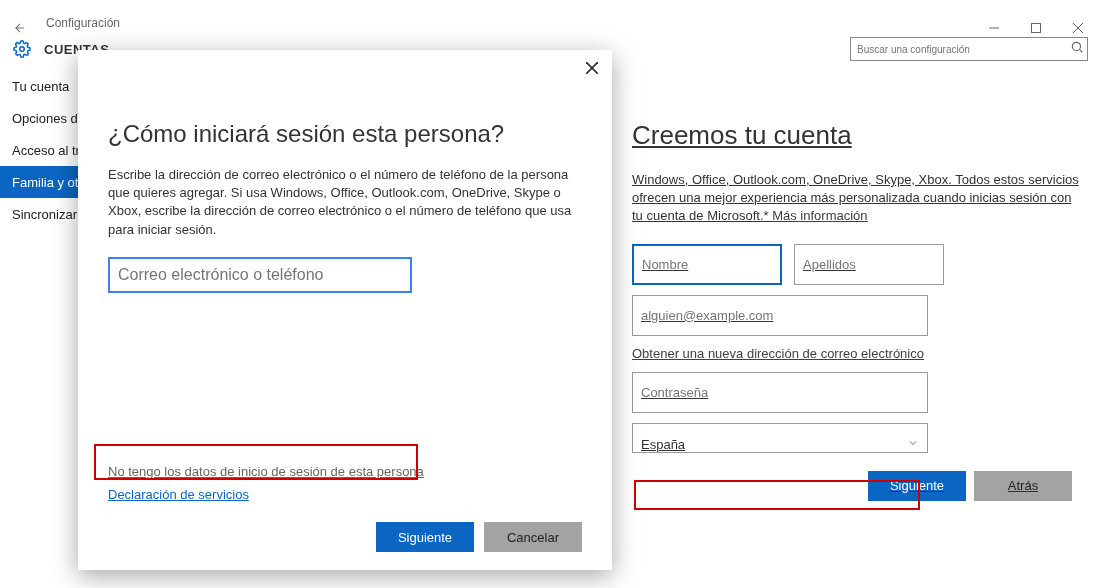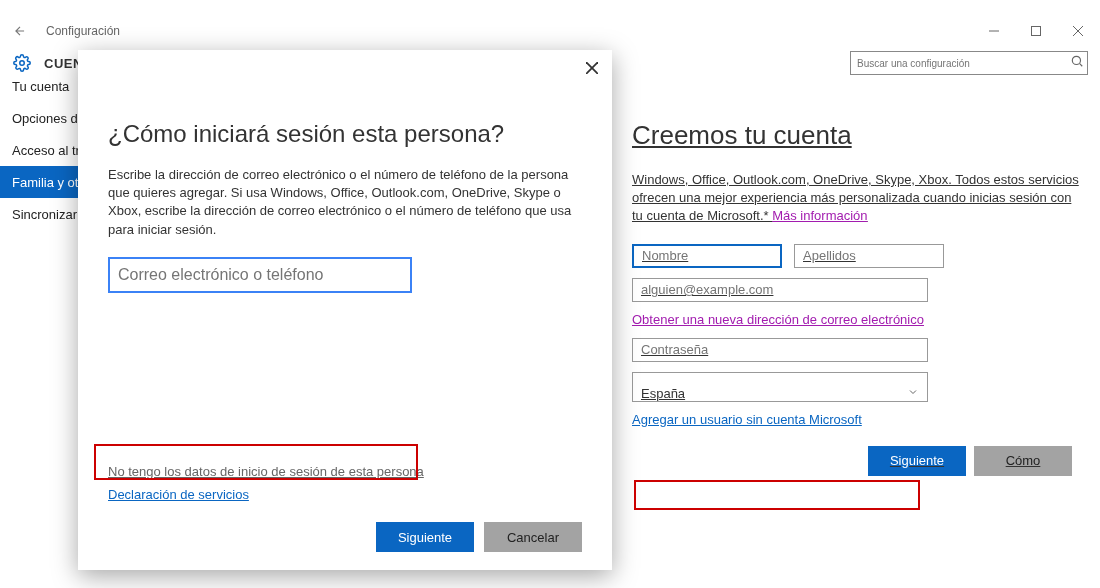--- a/index.html
+++ b/index.html
@@ -1,19 +1,19 @@
 <!DOCTYPE html>
 <html><head>
 <meta charset="utf-8">
 <style>
   * { box-sizing: border-box; margin: 0; padding: 0; font-family: "Segoe UI", Tahoma, sans-serif; }
   body { width: 1100px; height: 588px; background: #fff; overflow: hidden; position: relative; color: #333; }
 
   
-  .titlebar { height: 30px; display: flex; align-items: center; padding: 4px 8px; margin-top: 16px; }
+  .titlebar { height: 30px; display: flex; align-items: flex-start; padding: 16px 8px; }
   .back-btn { width: 24px; height: 24px; display: flex; align-items: center; justify-content: center; color: #777; }
   .app-title { font-size: 12px; color: #666; margin-left: 14px; }
   .win-controls { margin-left: auto; display: flex; gap: 14px; color: #666; font-size: 14px; }
   .win-ctrl { width: 28px; height: 24px; display: flex; align-items: center; justify-content: center; }
 
   
   .headerrow { height: 34px; display: flex; align-items: center; padding: 0 12px; }
   .gear { width: 20px; height: 20px; color: #0a66c2; display: flex; align-items: center; justify-content: center; margin-right: 12px; }
   .section-title { font-size: 13px; font-weight: 700; letter-spacing: 0.5px; }
   .search-wrap { margin-left: auto; width: 238px; height: 24px; position: relative; }
@@ -22,23 +22,23 @@
 
   
   .sidebar { position: absolute; left: 0; top: 70px; width: 200px; }
   .side-item { height: 32px; display: flex; align-items: center; padding-left: 12px; font-size: 13px; color: #222; white-space: nowrap; overflow: hidden; }
   .side-item.active { background: #0a66c2; color: #fff; }
 
   
   .rightpanel { position: absolute; left: 632px; top: 120px; width: 448px; text-decoration: underline; }
   .rp-title { font-size: 26px; font-weight: 300; margin-bottom: 20px; }
   .rp-desc { font-size: 13px; line-height: 1.4; }
-  .link { color: #a21caf; }
+  .link { color: #404040; }
   .rp-row { display: flex; gap: 12px; margin-top: 18px; }
-  .rp-input { height: 24px; border: 1px solid #999; font-size: 13px; padding: 0 8px; color: #666; }
+  .rp-input { height: 41px; border: 1px solid #999; font-size: 13px; padding: 0 8px; color: #666; }
   .rp-input.name { width: 150px; border: 2px solid #0a66c2; }
   .rp-input.last { width: 150px; }
   .rp-input.full { width: 296px; display: block; margin-top: 10px; }
   .rp-select { width: 296px; height: 30px; border: 1px solid #999; font-size: 13px; padding: 0 8px; margin-top: 10px; display: flex; align-items: flex-end; justify-content: space-between; }
   .rp-note { font-size: 12px; margin-top: 50px; }
   .rp-link2 { font-size: 13px; color: #0a66c2; margin-top: 10px; display: inline-block; }
   .rp-buttons { display: flex; gap: 8px; justify-content: flex-end; margin-top: 18px; width: 440px; }
   .btn-primary { width: 98px; height: 30px; background: #0a66c2; color: #fff; border: none; font-size: 13px; }
   .btn-sec { width: 98px; height: 30px; background: #a3a3a3; color: #222; border: none; font-size: 13px; }
 
@@ -136,24 +136,23 @@
   <a href="#" class="link" style="font-size:13px; display:inline-block; margin-top:10px;">Obtener una nueva dirección de correo electrónico</a>
   <input type="password" class="rp-input full" placeholder="Contraseña" style="">
   <div class="rp-select">
     <span>España</span>
     <span>
       <svg width="12" height="12" viewBox="0 0 24 24" fill="none" stroke="#666" stroke-width="2">
           <polyline points="6 9 12 15 18 9"></polyline>
         </svg>
     </span>
   </div>
-  <a href="#" class="rp-link2">Agregar un usuario sin cuenta Microsoft</a>
   <div class="rp-buttons">
     <button class="btn-primary">Siguiente</button>
-    <button class="btn-sec">Cómo</button>
+    <button class="btn-sec">Atrás</button>
   </div>
 </div>
 
 <div class="modal">
   <div class="modal-close">
     <svg width="12" height="12" viewBox="0 0 10 10">
         <line x1="0" y1="0" x2="10" y2="10" stroke="#333" stroke-width="1.5"></line>
         <line x1="10" y1="0" x2="0" y2="10" stroke="#333" stroke-width="1.5"></line>
       </svg>
   </div>

